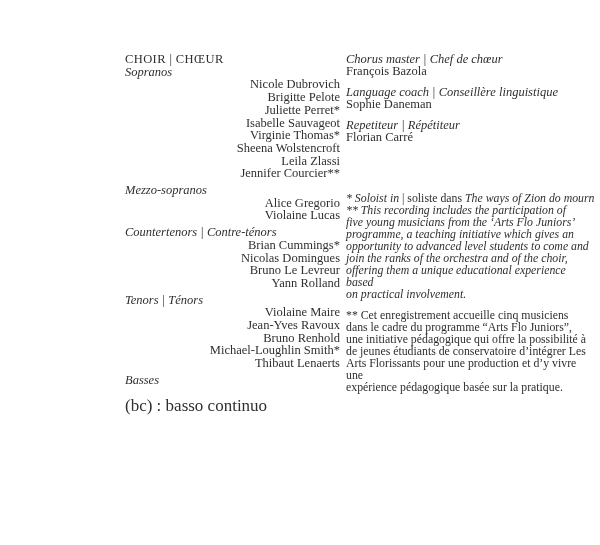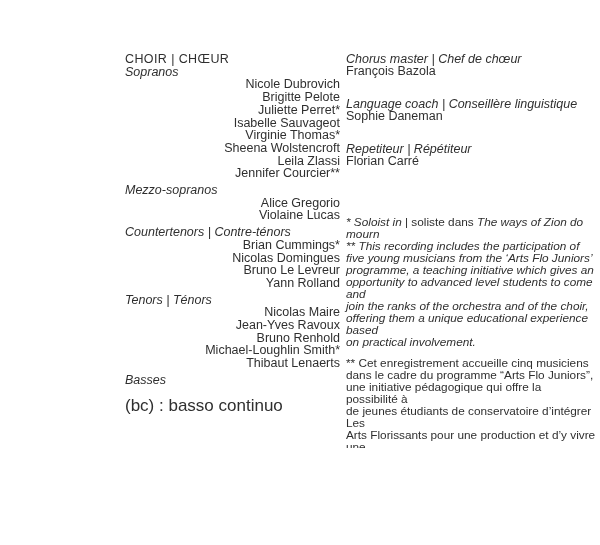--- a/index.html
+++ b/index.html
@@ -5,21 +5,21 @@
   html, body {
     margin: 0;
     padding: 0;
     background: #ffffff;
   }
   .page {
     position: relative;
     width: 600px;
     height: 448px;
     background: #ffffff;
-    font-family: Liberation Sans, sans-serif;
+    font-family: Liberation Serif, serif;
     color: #2f2f2f;
     overflow: hidden;
   }
   
   .col-left {
     position: absolute;
     left: 125px;
     top: 53px;
     width: 215px;
     font-size: 12.5px;
@@ -43,21 +43,21 @@
   }
   
   .col-right {
     position: absolute;
     left: 346px;
     top: 53px;
     width: 250px;
     font-size: 12.5px;
     line-height: 12.4px;
   }
-  .staff-block { margin-top: 20px; }
+  .staff-block { margin-top: 8px; }
   .staff-block.first { margin-top: 0; }
   .staff-heading { font-style: italic; }
   .footnotes {
     margin-top: 49px;
     font-size: 11.8px;
     line-height: 12px;
   }
   .soloist-note .it { font-style: italic; }
   .note-en {
     font-style: italic;
@@ -106,21 +106,21 @@
     <div class="section">
       <div class="sec-heading">Countertenors | Contre-ténors</div>
       <div class="names">Brian Cummings*
 Nicolas Domingues
 Bruno Le Levreur
 Yann Rolland</div>
     </div>
 
     <div class="section">
       <div class="sec-heading">Tenors | Ténors</div>
-      <div class="names">Nicolas Maire
+      <div class="names">Violaine Maire
 Jean-Yves Ravoux
 Bruno Renhold
 Michael-Loughlin Smith*
 Thibaut Lenaerts</div>
     </div>
 
     <div class="section">
       <div class="sec-heading">Basses</div>
     </div>
 

